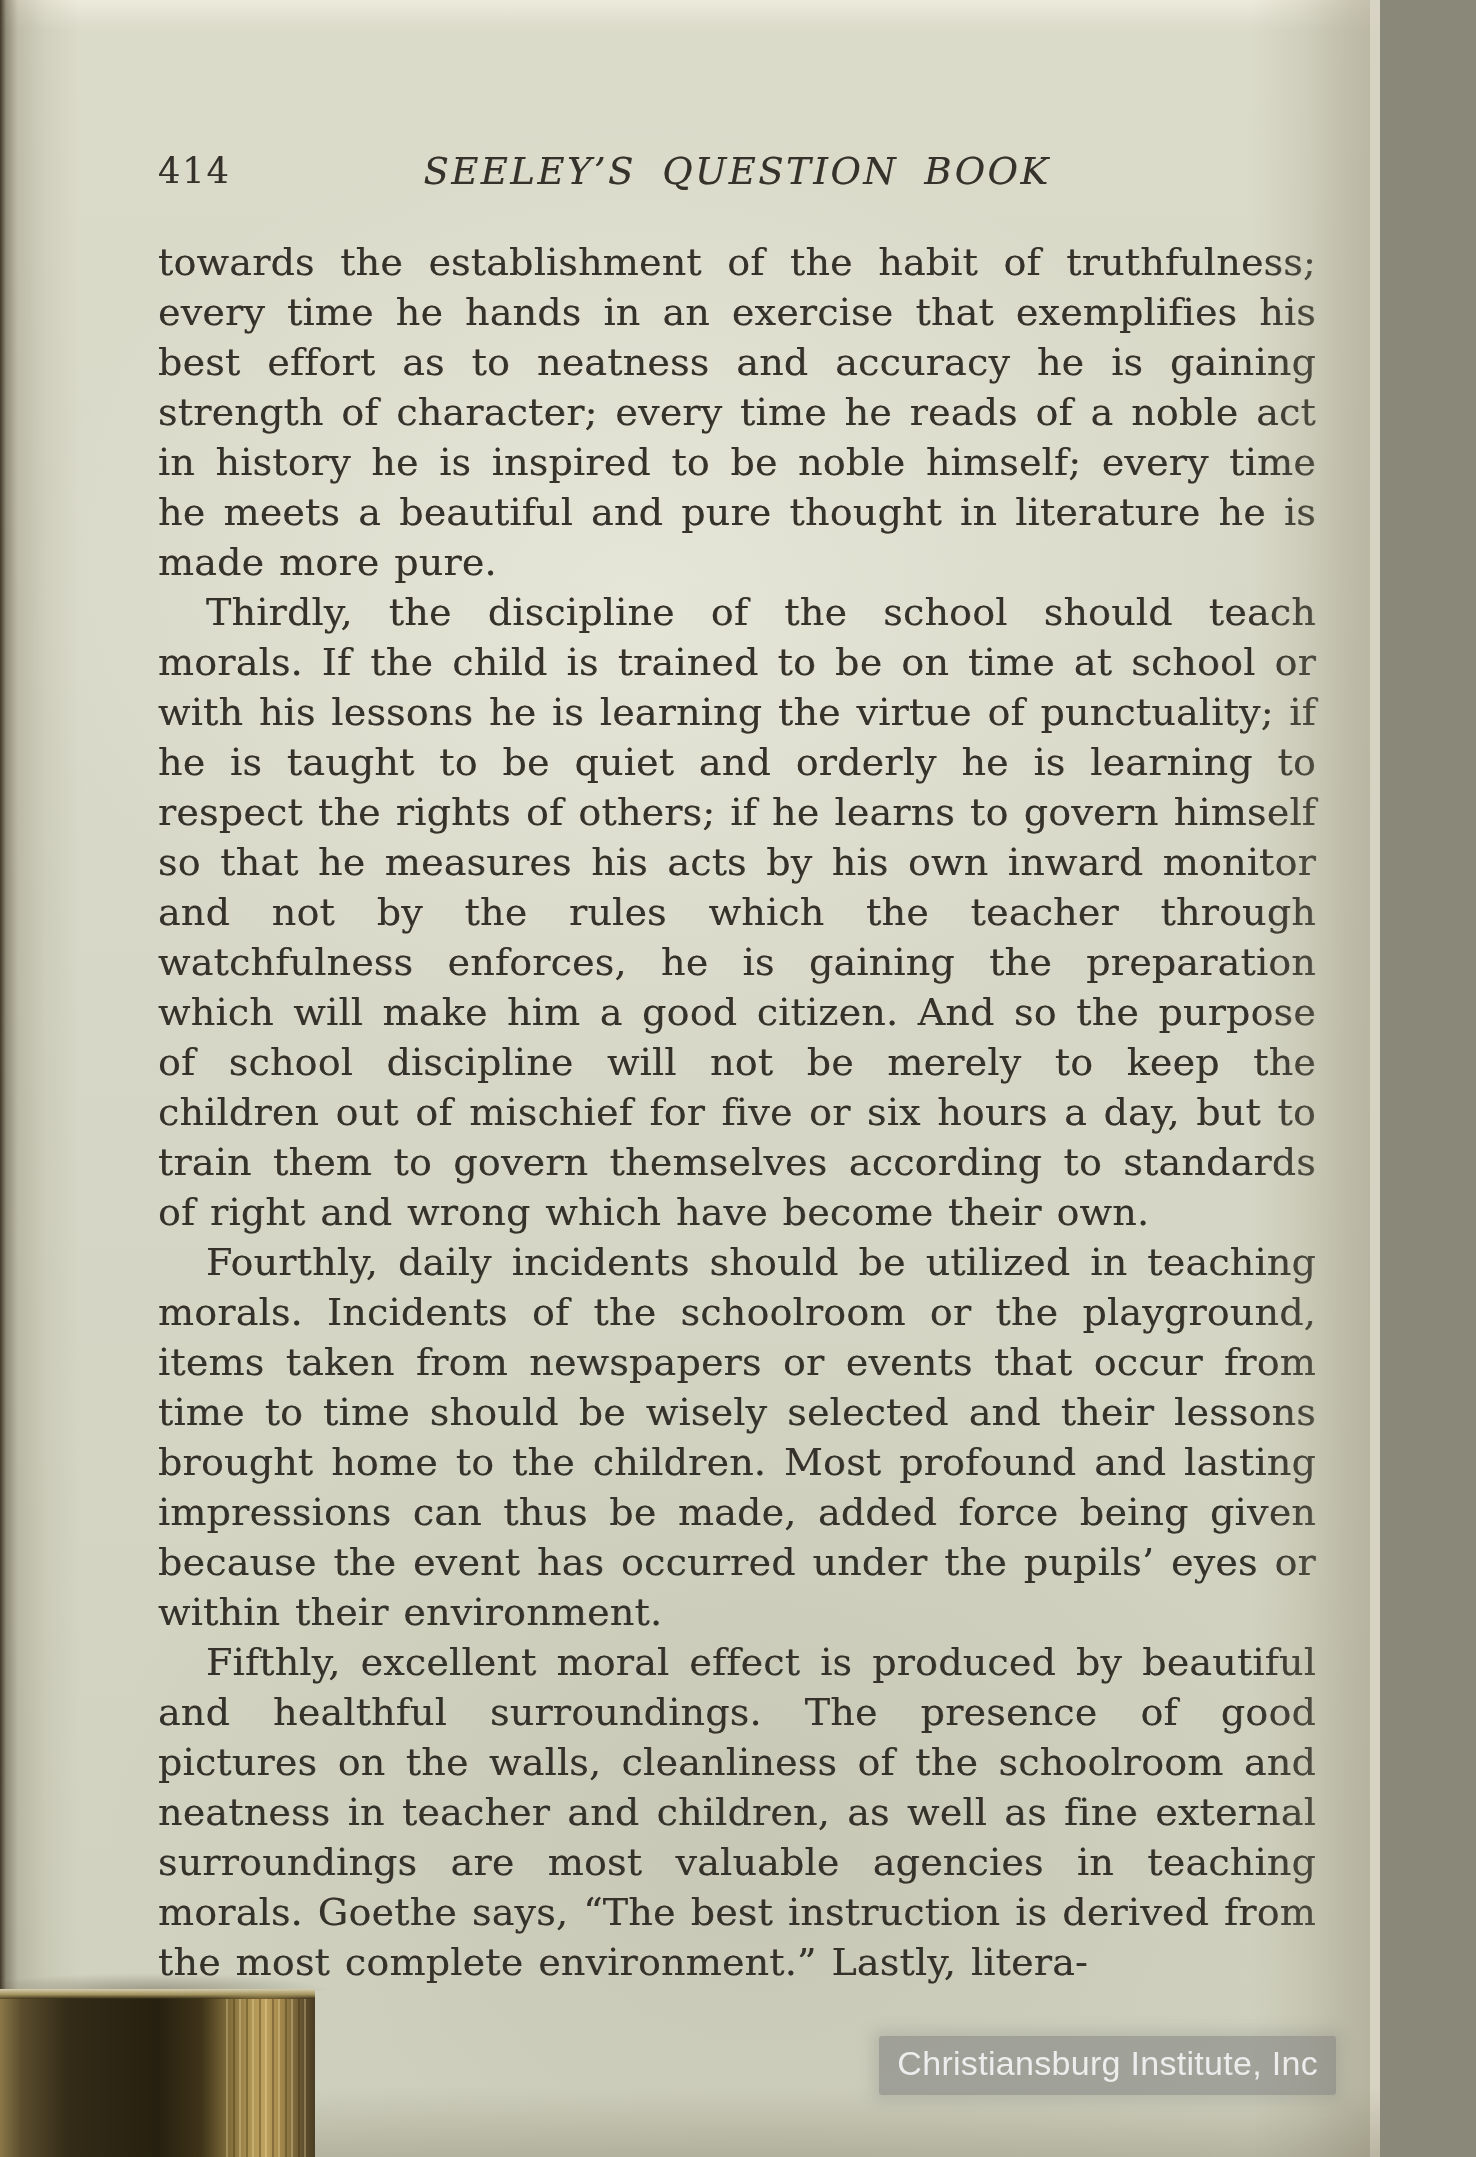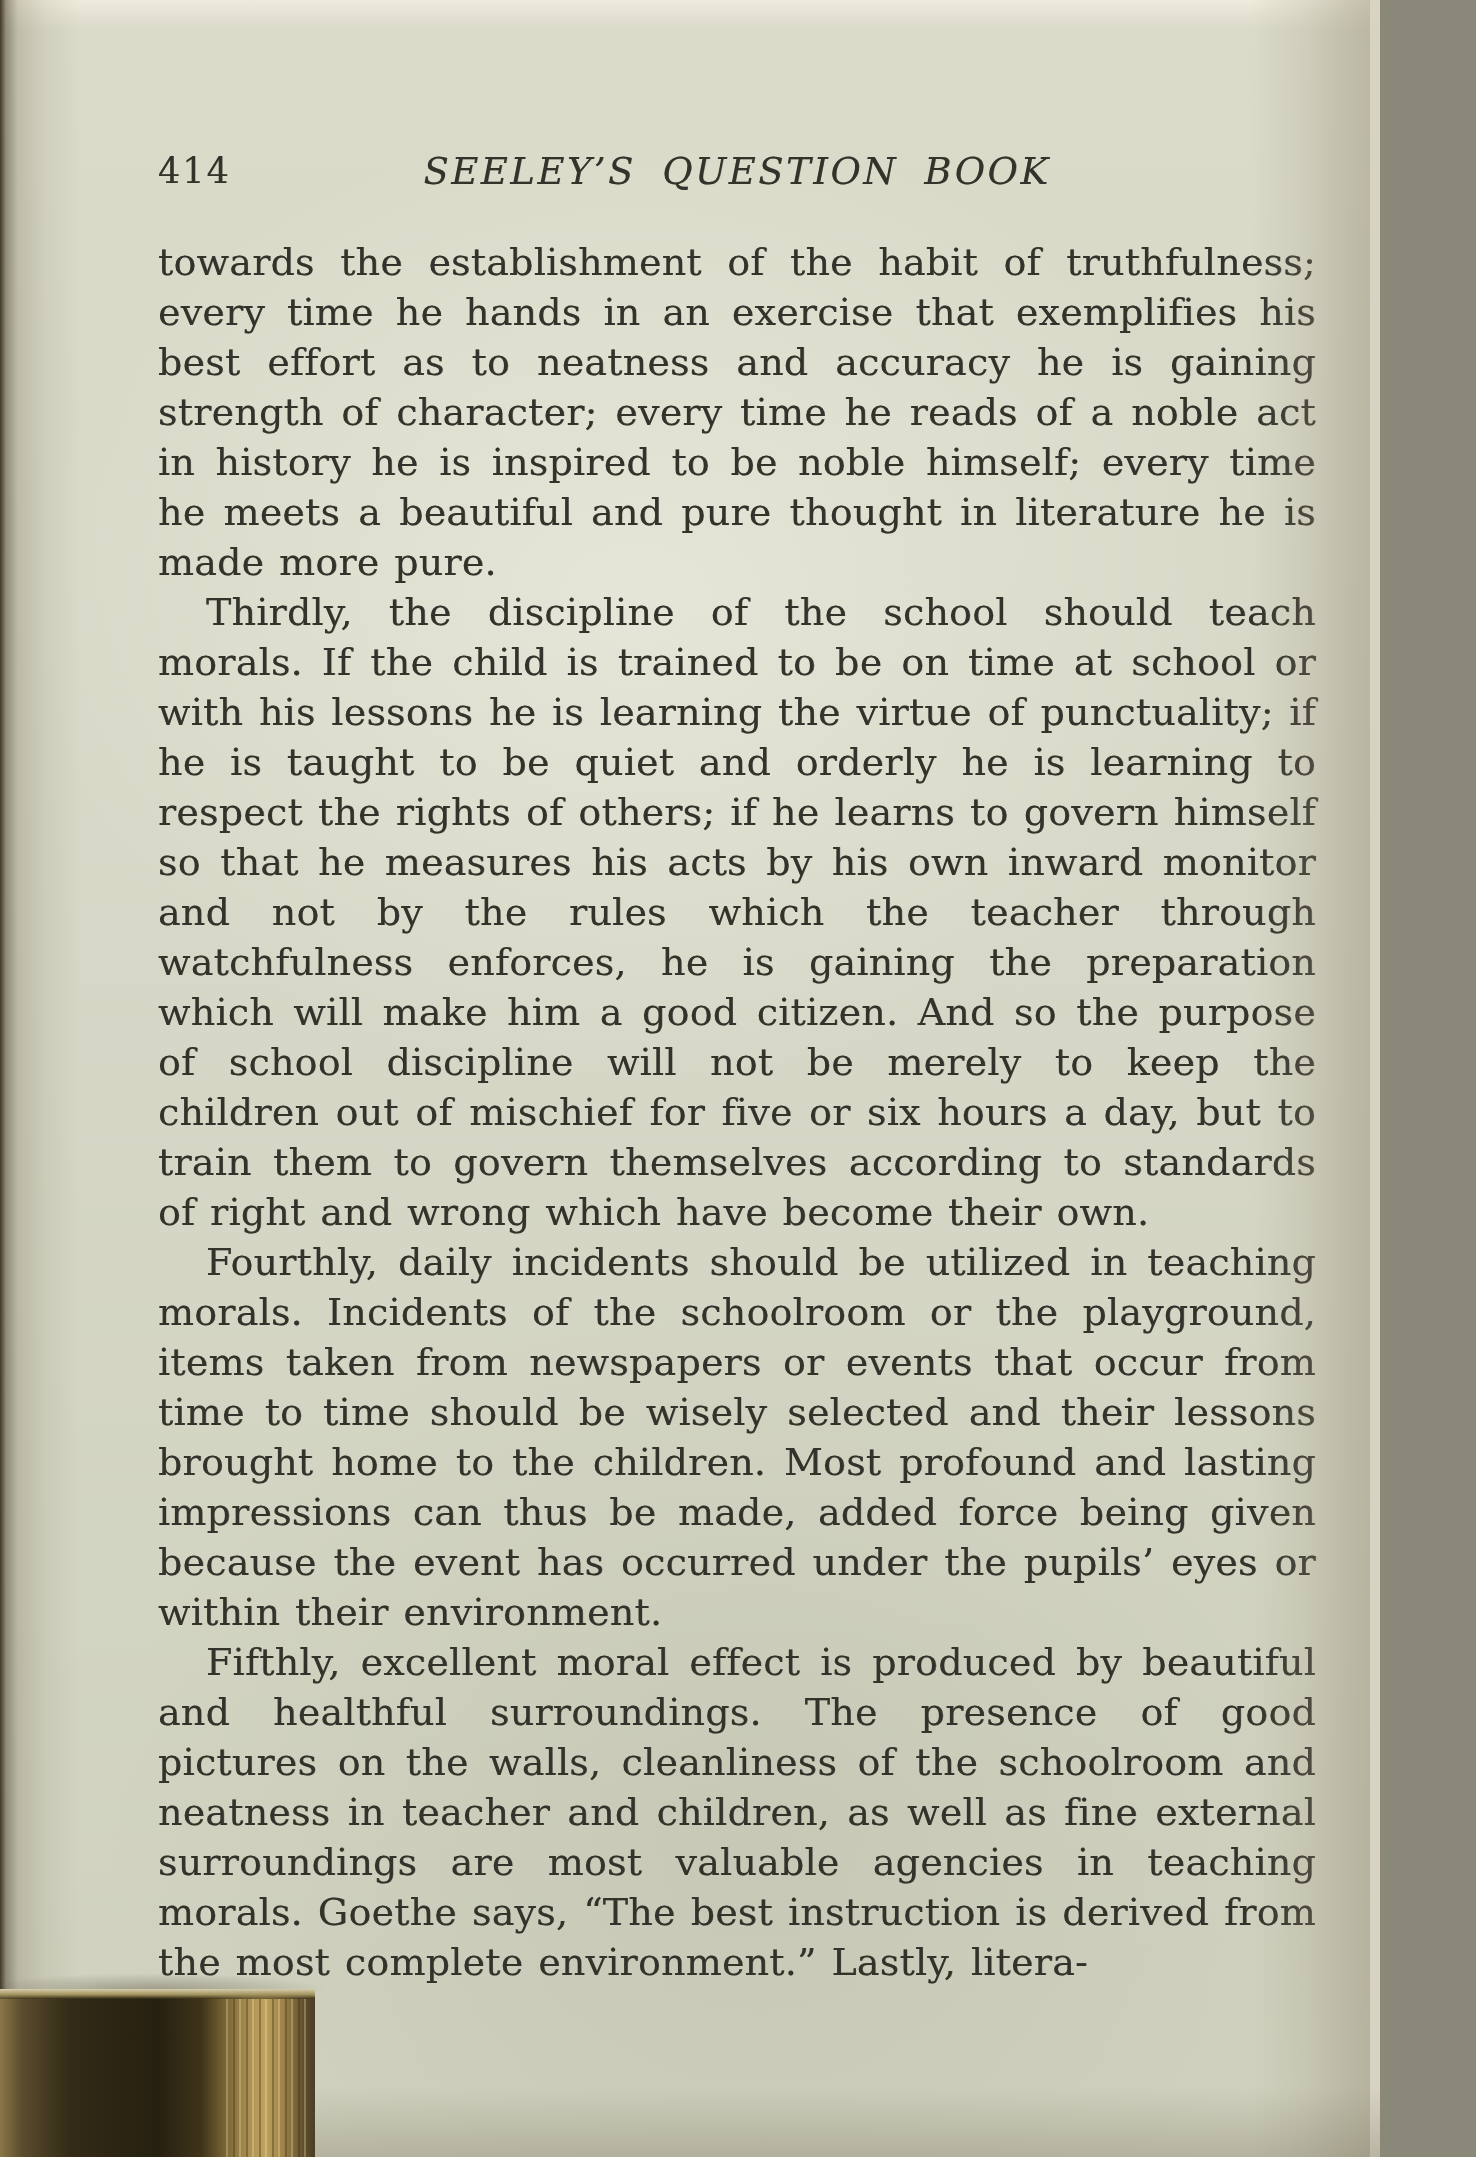--- a/index.html
+++ b/index.html
@@ -130,20 +130,21 @@
 
   <div class="ink-speck"></div>
 
   <div class="book-shadow"></div>
   <div class="book-corner">
     <div class="bc-base"></div>
     <div class="bc-ridges"></div>
     <div class="bc-top-edge"></div>
   </div>
 
+  <div class="watermark">Christiansburg Institute, Inc</div>
 
   <div class="edge-top"></div>
   <div class="edge-left"></div>
   <div class="edge-right"></div>
   <div class="edge-right-strip"></div>
   <div class="edge-bottom"></div>
 
 </div>
 
 </body></html>

